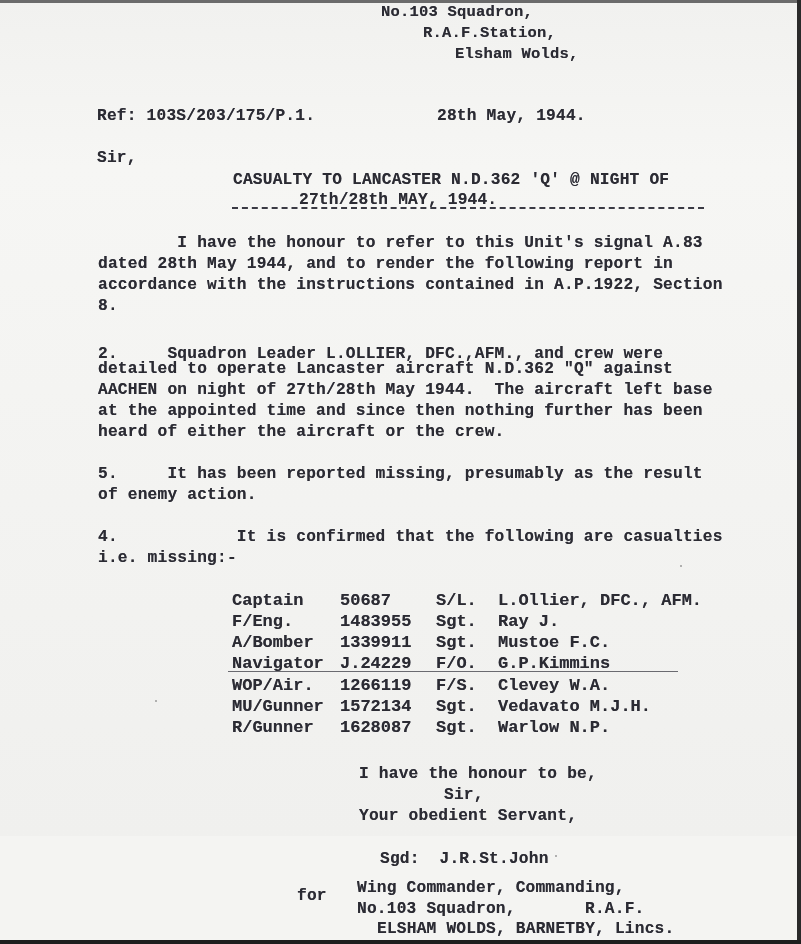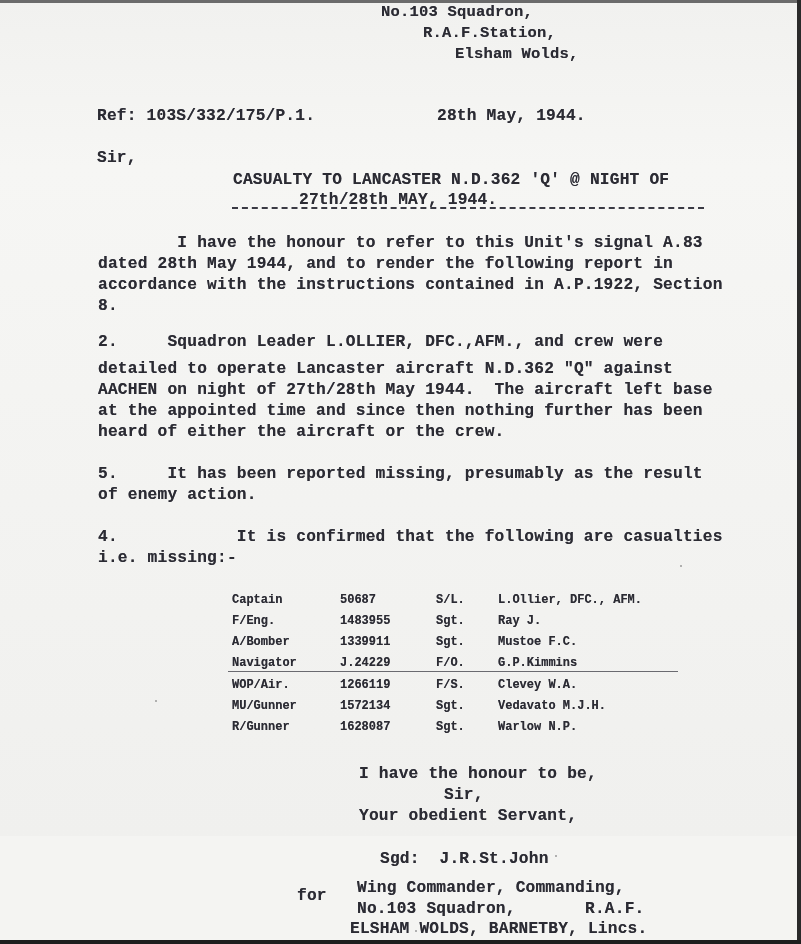--- a/index.html
+++ b/index.html
@@ -30,55 +30,55 @@
     .hdr { font-size: 15.5px; }
     .heading-underline {
       position: absolute; left: 232px; top: 207px; width: 472px; height: 0;
       border-top: 2px dashed #3a3a44;
     }
     .crew-line {
       position: absolute; left: 228px; top: 671px; width: 450px; height: 0;
       border-top: 1px solid #6a6a70;
     }
     .crew-row { position: absolute; left: 232px; height: 21px; }
-    .crew-row span { position: absolute; top: 0; white-space: pre; font-weight: bold; font-size: 12px; line-height: 21px; text-shadow: 0 0 0.6px rgba(40,40,55,0.6); }
+    .crew-row span { position: absolute; top: 0; white-space: pre; font-weight: bold; font-size: 17px; line-height: 21px; text-shadow: 0 0 0.6px rgba(40,40,55,0.6); }
     .c-role { left: 0; }
     .c-num  { left: 108px; }
     .c-rank { left: 204px; }
     .c-name { left: 266px; }
     .speck { position: absolute; width: 2px; height: 2px; border-radius: 50%; background: #9a9a9a; }
   </style>
 </head>
 <body>
 
 <div class="page">
   <div class="top-edge"></div>
 
   <div class="t hdr" style="left:381px; top:2px;">No.103 Squadron,</div>
   <div class="t hdr" style="left:423px; top:23px;">R.A.F.Station,</div>
   <div class="t hdr" style="left:455px; top:44px;">Elsham Wolds,</div>
 
-  <div class="t" style="left:97px; top:106px;">Ref: 103S/332/175/P.1.</div>
+  <div class="t" style="left:97px; top:106px;">Ref: 103S/203/175/P.1.</div>
   <div class="t" style="left:437px; top:106px;">28th May, 1944.</div>
 
   <div class="t" style="left:97px; top:148px;">Sir,</div>
 
   <div class="t" style="left:233px; top:170px;">CASUALTY TO LANCASTER N.D.362 'Q' @ NIGHT OF</div>
   <div class="t" style="left:299px; top:190px;">27th/28th MAY, 1944.</div>
   <div class="heading-underline"></div>
 
   <div>
     <div class="t" style="left:98px; top:233px;">        I have the honour to refer to this Unit's signal A.83</div>
     <div class="t" style="left:98px; top:254px;">dated 28th May 1944, and to render the following report in</div>
     <div class="t" style="left:98px; top:275px;">accordance with the instructions contained in A.P.1922, Section</div>
     <div class="t" style="left:98px; top:296px;">8.</div>
   </div>
 
   <div>
-    <div class="t" style="left:98px; top:332px;text-align:right;">2.     Squadron Leader L.OLLIER, DFC.,AFM., and crew were</div>
+    <div class="t" style="left:98px; top:344px;text-align:right;">2.     Squadron Leader L.OLLIER, DFC.,AFM., and crew were</div>
     <div class="t" style="left:98px; top:359px;">detailed to operate Lancaster aircraft N.D.362 "Q" against</div>
     <div class="t" style="left:98px; top:380px;">AACHEN on night of 27th/28th May 1944.  The aircraft left base</div>
     <div class="t" style="left:98px; top:401px;">at the appointed time and since then nothing further has been</div>
     <div class="t" style="left:98px; top:422px;">heard of either the aircraft or the crew.</div>
   </div>
 
   <div>
     <div class="t" style="left:98px; top:464px;">5.     It has been reported missing, presumably as the result</div>
     <div class="t" style="left:98px; top:485px;">of enemy action.</div>
   </div>
@@ -135,21 +135,21 @@
   </div>
 
   <div class="t" style="left:359px; top:764px;">I have the honour to be,</div>
   <div class="t" style="left:444px; top:785px;">Sir,</div>
   <div class="t" style="left:359px; top:806px;">Your obedient Servant,</div>
 
   <div class="t" style="left:380px; top:849px;">Sgd:  J.R.St.John</div>
   <div class="t" style="left:297px; top:886px;">for</div>
   <div class="t" style="left:357px; top:878px;">Wing Commander, Commanding,</div>
   <div class="t" style="left:357px; top:899px;">No.103 Squadron,       R.A.F.</div>
-  <div class="t" style="left:350px; top:919px;">ELSHAM WOLDS, BARNETBY, Lincs.</div>
+  <div class="t" style="left:377px; top:919px;">ELSHAM WOLDS, BARNETBY, Lincs.</div>
 
   <div class="speck" style="left:155px; top:700px;"></div>
   <div class="speck" style="left:680px; top:565px;"></div>
   <div class="speck" style="left:415px; top:930px;"></div>
   <div class="speck" style="left:555px; top:855px;"></div>
 
   <div class="right-edge"></div>
   <div class="bottom-edge"></div>
 </div>
 

